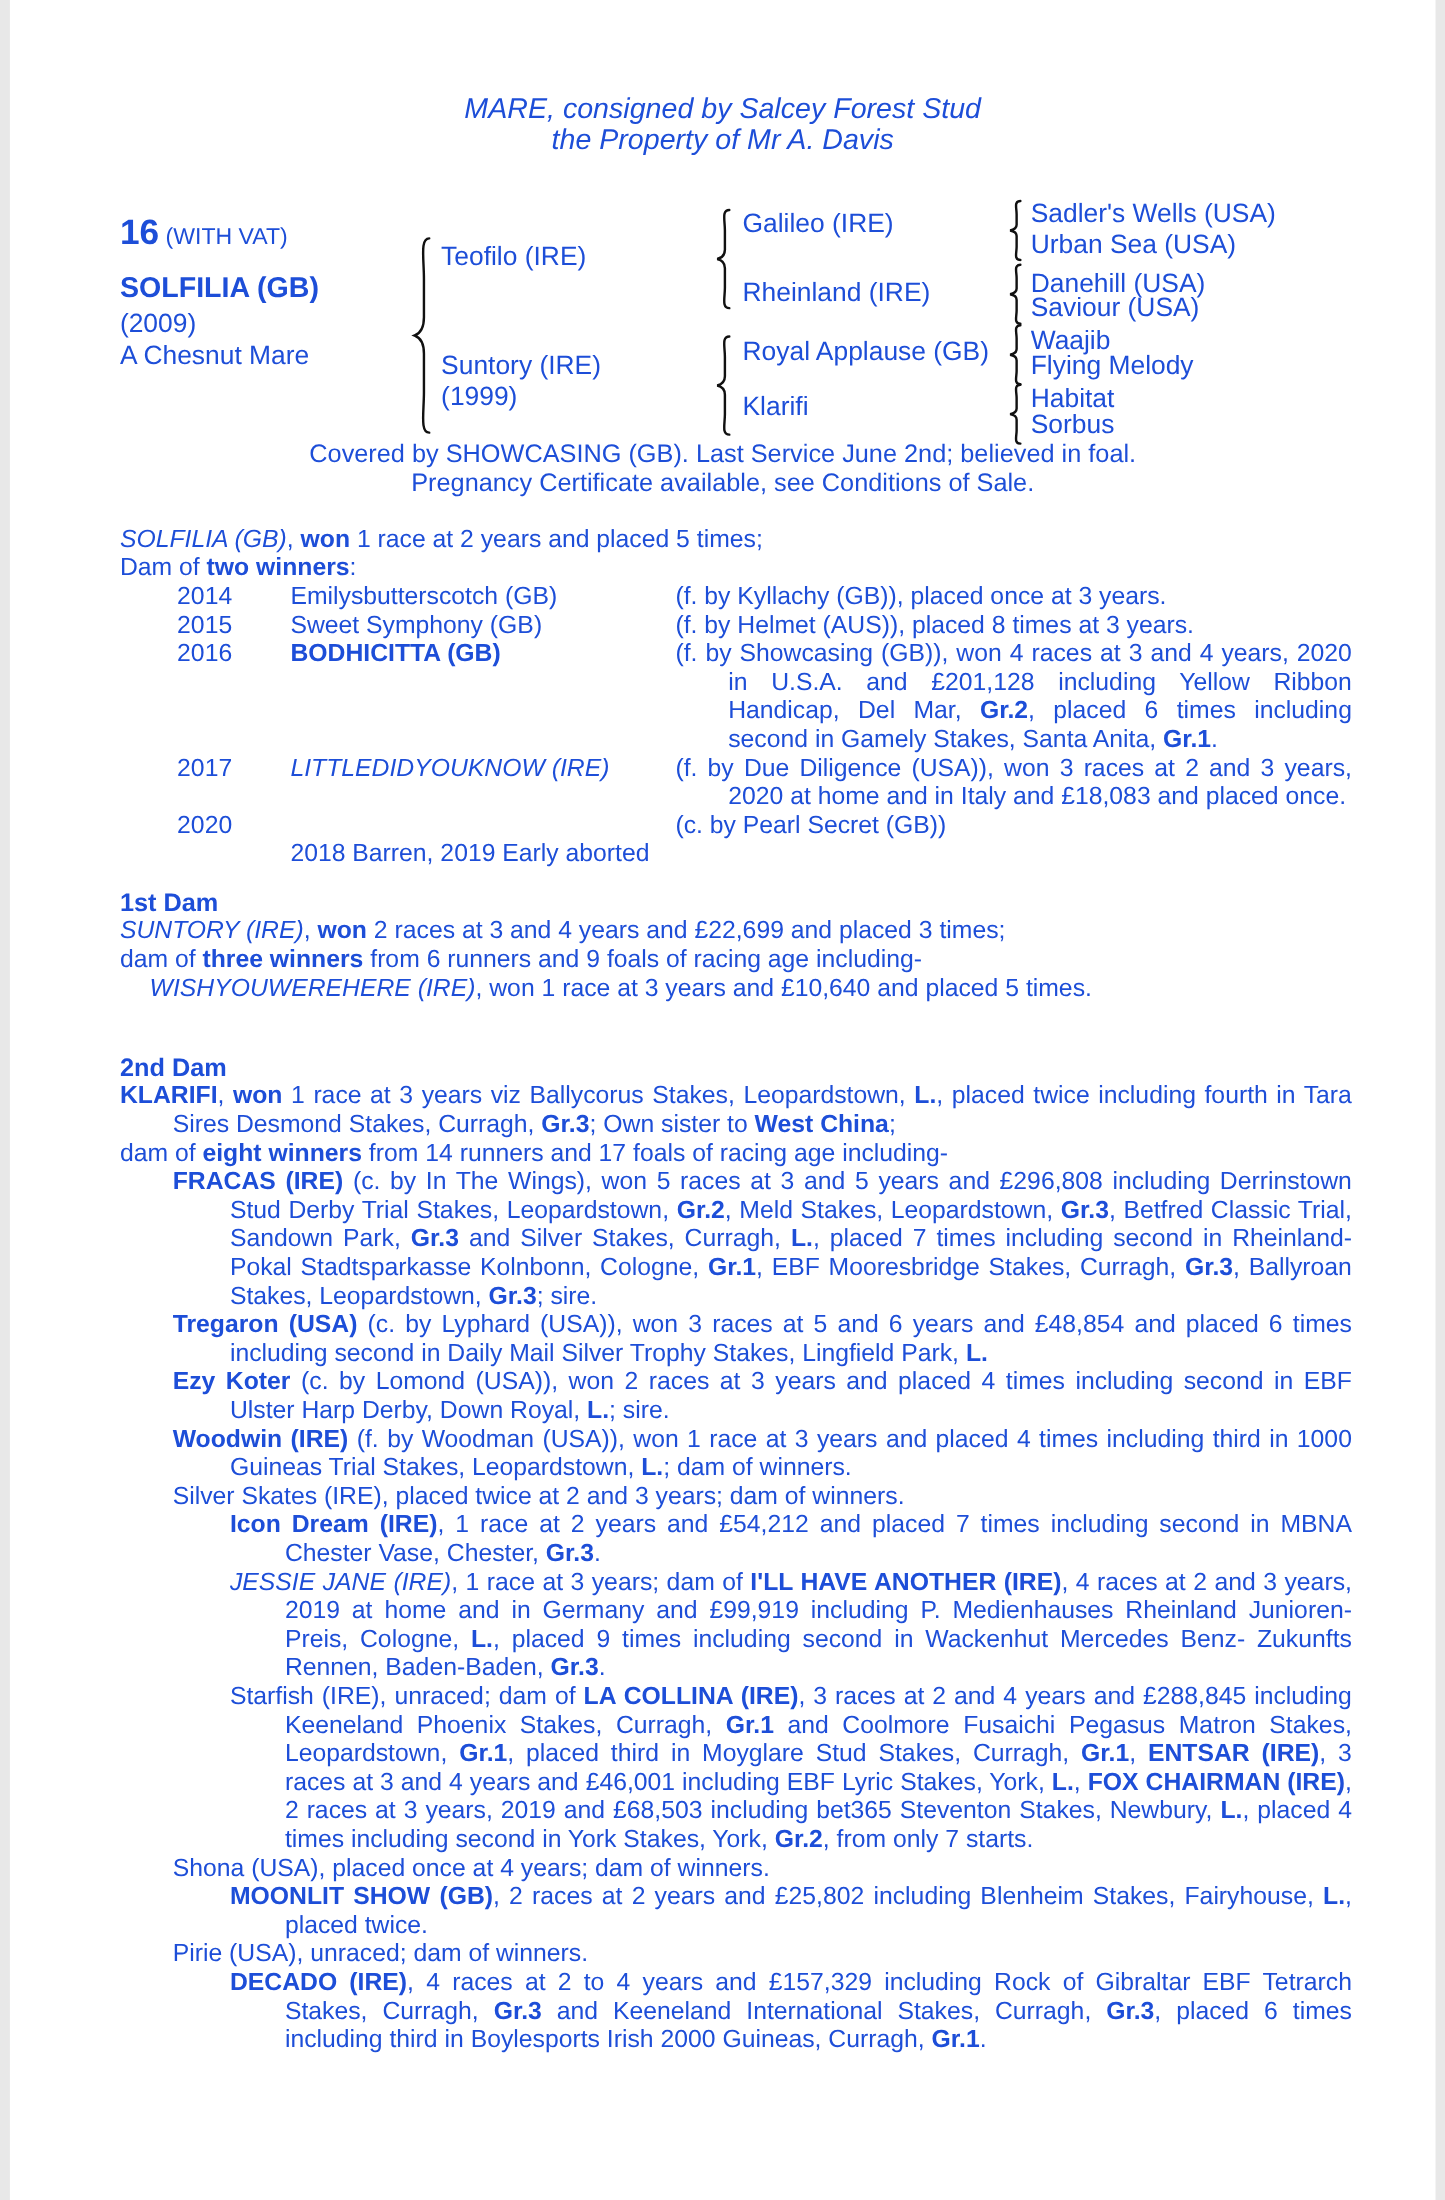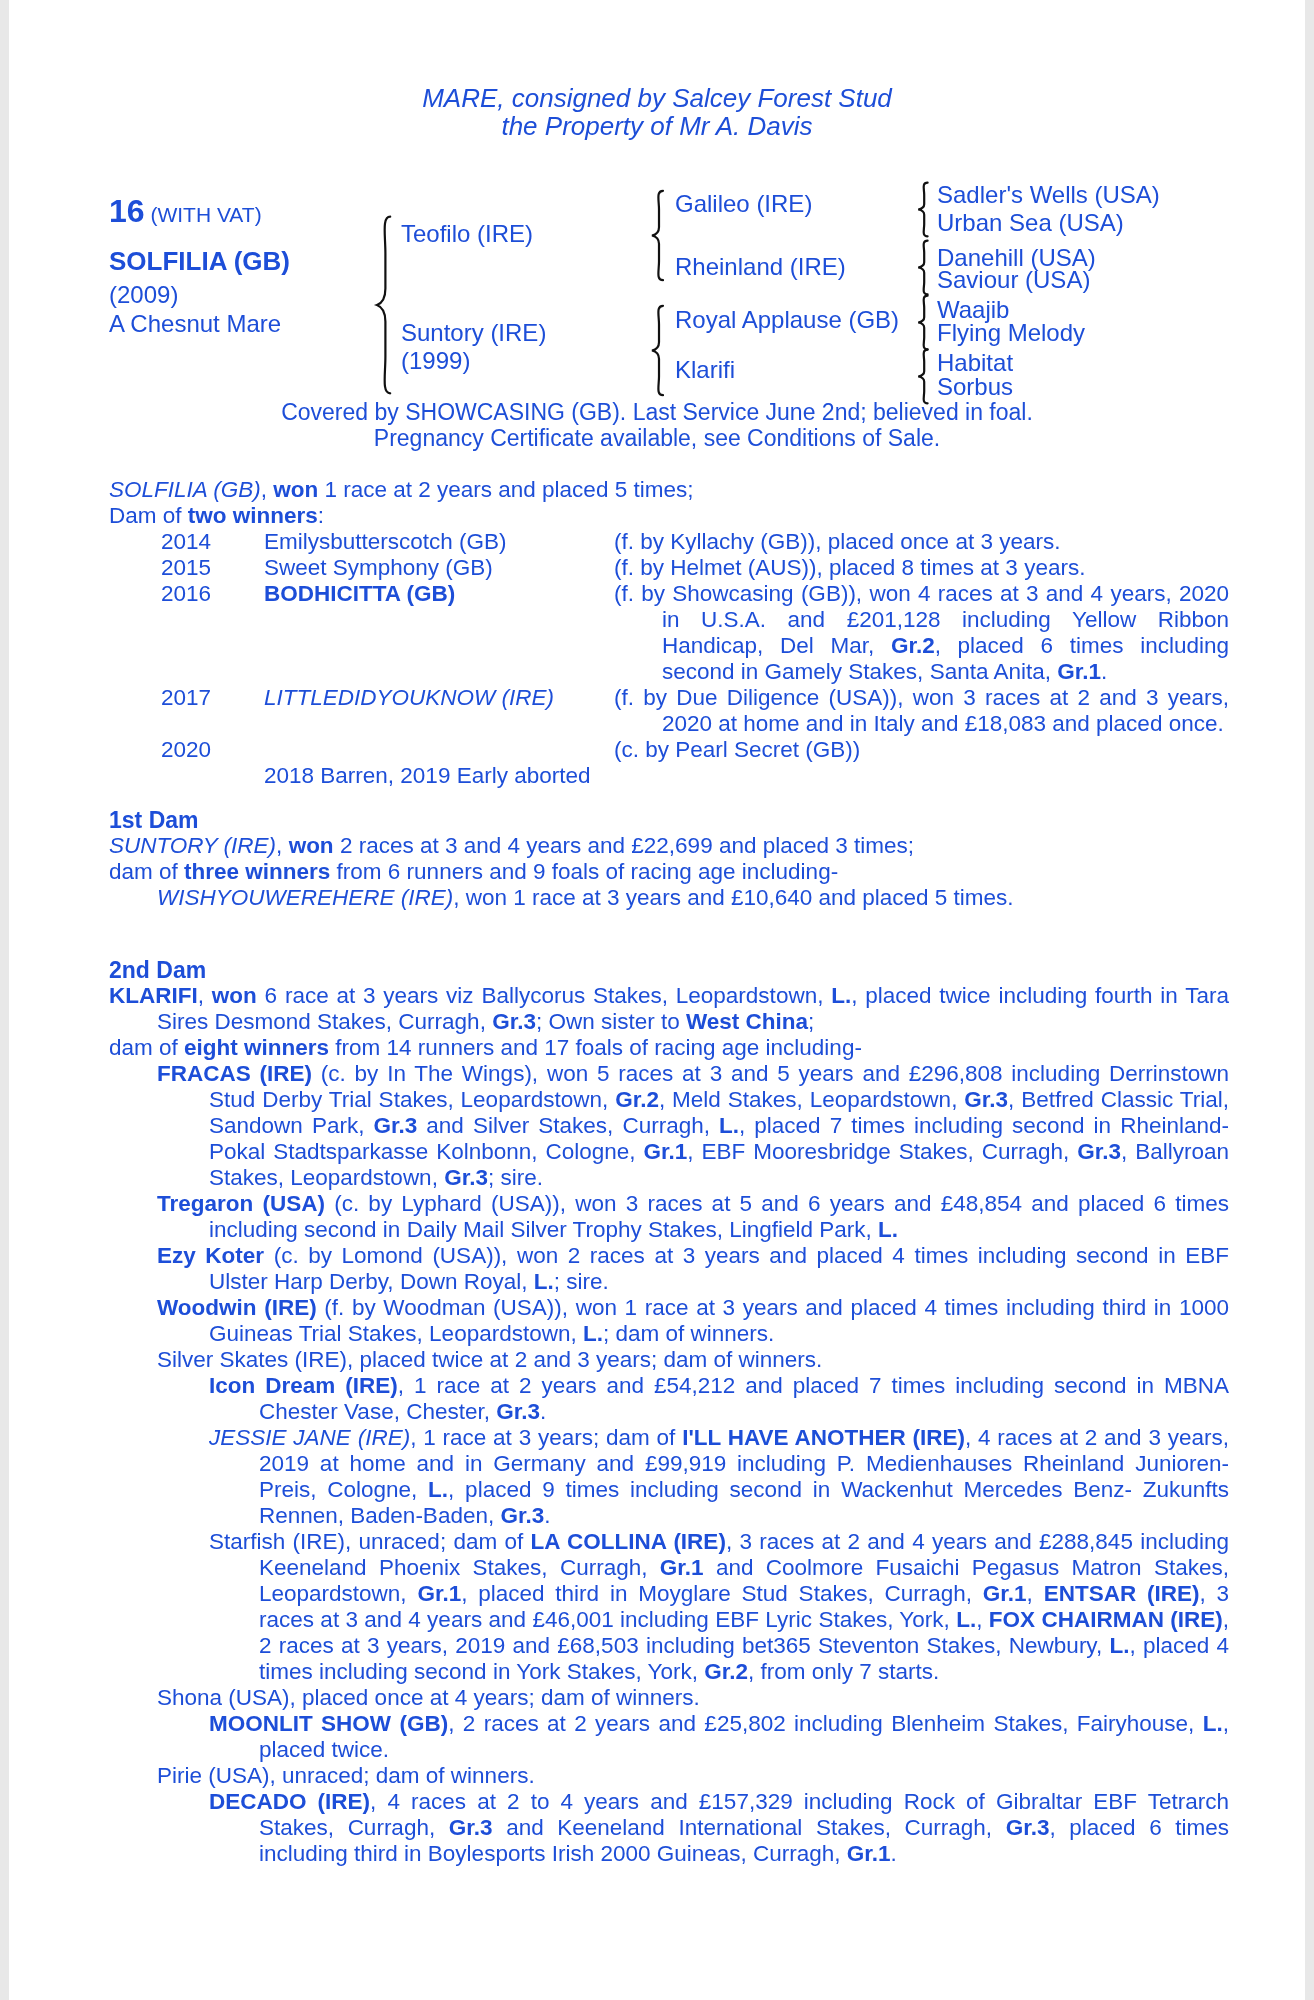--- a/index.html
+++ b/index.html
@@ -18,21 +18,21 @@
   .abs { position:absolute; white-space:nowrap; }
   .lot-number { font-size:32px; font-weight:bold; line-height:36px; }
   .lot-vat { font-size:21px; }
   .lot-name { font-weight:bold; font-size:26px; }
   .brace { position:absolute; }
   .covered { position:absolute; top:399px; left:0; width:100%; text-align:center;
              font-size:23px; line-height:26px; }
   .main { position:absolute; top:477px; left:100px; width:1120px; }
   .jp { text-align:justify; }
   .hang0 { padding-left:48px; text-indent:-48px; }
-  .ind1 { margin-left:48px; }
+  .ind1 { margin-left:27px; }
   .e1 { margin-left:48px; padding-left:52px; text-indent:-52px; }
   .e2 { margin-left:100px; padding-left:50px; text-indent:-50px; }
   .prow { display:grid; grid-template-columns:52px 103px 350px 1fr; }
   .pdesc { text-align:justify; padding-left:48px; text-indent:-48px; }
   .pnote { margin-left:155px; }
   .dam-heading { font-weight:bold; font-size:23px; }
   .mt1 { margin-top:18px; }
   .mt2 { margin-top:46px; }
 </style>
 </head>
@@ -134,21 +134,21 @@
       <div class="pdesc"><span>(c. by Pearl Secret (GB))</span></div>
     </div>
     <div class="pnote">2018 Barren, 2019 Early aborted</div>
 
     <div class="dam-heading mt1">1st Dam</div>
     <div class="jp"><span class="i">SUNTORY (IRE)</span><span>, </span><span class="b">won</span><span> 2 races at 3 and 4 years and £22,699 and placed 3 times;</span></div>
     <div class="jp"><span>dam of </span><span class="b">three winners</span><span> from 6 runners and 9 foals of racing age including-</span></div>
     <div class="ind1"><span class="i">WISHYOUWEREHERE (IRE)</span><span>, won 1 race at 3 years and £10,640 and placed 5 times.</span></div>
 
     <div class="dam-heading mt2">2nd Dam</div>
-    <div class="jp hang0"><span class="b">KLARIFI</span><span>, </span><span class="b">won</span><span> 6 race at 3 years viz Ballycorus Stakes, Leopardstown, </span><span class="b">L.</span><span>, placed twice including fourth in Tara Sires Desmond Stakes, Curragh, </span><span class="b">Gr.3</span><span>; Own sister to </span><span class="b">West China</span><span>;</span></div>
+    <div class="jp hang0"><span class="b">KLARIFI</span><span>, </span><span class="b">won</span><span> 1 race at 3 years viz Ballycorus Stakes, Leopardstown, </span><span class="b">L.</span><span>, placed twice including fourth in Tara Sires Desmond Stakes, Curragh, </span><span class="b">Gr.3</span><span>; Own sister to </span><span class="b">West China</span><span>;</span></div>
     <div class="jp"><span>dam of </span><span class="b">eight winners</span><span> from 14 runners and 17 foals of racing age including-</span></div>
     <div class="jp e1"><span class="b">FRACAS (IRE)</span><span> (c. by In The Wings), won 5 races at 3 and 5 years and £296,808 including Derrinstown Stud Derby Trial Stakes, Leopardstown, </span><span class="b">Gr.2</span><span>, Meld Stakes, Leopardstown, </span><span class="b">Gr.3</span><span>, Betfred Classic Trial, Sandown Park, </span><span class="b">Gr.3</span><span> and Silver Stakes, Curragh, </span><span class="b">L.</span><span>, placed 7 times including second in Rheinland-Pokal Stadtsparkasse Kolnbonn, Cologne, </span><span class="b">Gr.1</span><span>, EBF Mooresbridge Stakes, Curragh, </span><span class="b">Gr.3</span><span>, Ballyroan Stakes, Leopardstown, </span><span class="b">Gr.3</span><span>; sire.</span></div>
     <div class="jp e1"><span class="b">Tregaron (USA)</span><span> (c. by Lyphard (USA)), won 3 races at 5 and 6 years and £48,854 and placed 6 times including second in Daily Mail Silver Trophy Stakes, Lingfield Park, </span><span class="b">L.</span></div>
     <div class="jp e1"><span class="b">Ezy Koter</span><span> (c. by Lomond (USA)), won 2 races at 3 years and placed 4 times including second in EBF Ulster Harp Derby, Down Royal, </span><span class="b">L.</span><span>; sire.</span></div>
     <div class="jp e1"><span class="b">Woodwin (IRE)</span><span> (f. by Woodman (USA)), won 1 race at 3 years and placed 4 times including third in 1000 Guineas Trial Stakes, Leopardstown, </span><span class="b">L.</span><span>; dam of winners.</span></div>
     <div class="jp e1"><span>Silver Skates (IRE), placed twice at 2 and 3 years; dam of winners.</span></div>
     <div class="jp e2"><span class="b">Icon Dream (IRE)</span><span>, 1 race at 2 years and £54,212 and placed 7 times including second in MBNA Chester Vase, Chester, </span><span class="b">Gr.3</span><span>.</span></div>
     <div class="jp e2"><span class="i">JESSIE JANE (IRE)</span><span>, 1 race at 3 years; dam of </span><span class="b">I'LL HAVE ANOTHER (IRE)</span><span>, 4 races at 2 and 3 years, 2019 at home and in Germany and £99,919 including P. Medienhauses Rheinland Junioren-Preis, Cologne, </span><span class="b">L.</span><span>, placed 9 times including second in Wackenhut Mercedes Benz- Zukunfts Rennen, Baden-Baden, </span><span class="b">Gr.3</span><span>.</span></div>
     <div class="jp e2"><span>Starfish (IRE), unraced; dam of </span><span class="b">LA COLLINA (IRE)</span><span>, 3 races at 2 and 4 years and £288,845 including Keeneland Phoenix Stakes, Curragh, </span><span class="b">Gr.1</span><span> and Coolmore Fusaichi Pegasus Matron Stakes, Leopardstown, </span><span class="b">Gr.1</span><span>, placed third in Moyglare Stud Stakes, Curragh, </span><span class="b">Gr.1</span><span>, </span><span class="b">ENTSAR (IRE)</span><span>, 3 races at 3 and 4 years and £46,001 including EBF Lyric Stakes, York, </span><span class="b">L.</span><span>, </span><span class="b">FOX CHAIRMAN (IRE)</span><span>, 2 races at 3 years, 2019 and £68,503 including bet365 Steventon Stakes, Newbury, </span><span class="b">L.</span><span>, placed 4 times including second in York Stakes, York, </span><span class="b">Gr.2</span><span>, from only 7 starts.</span></div>
     <div class="jp e1"><span>Shona (USA), placed once at 4 years; dam of winners.</span></div>

